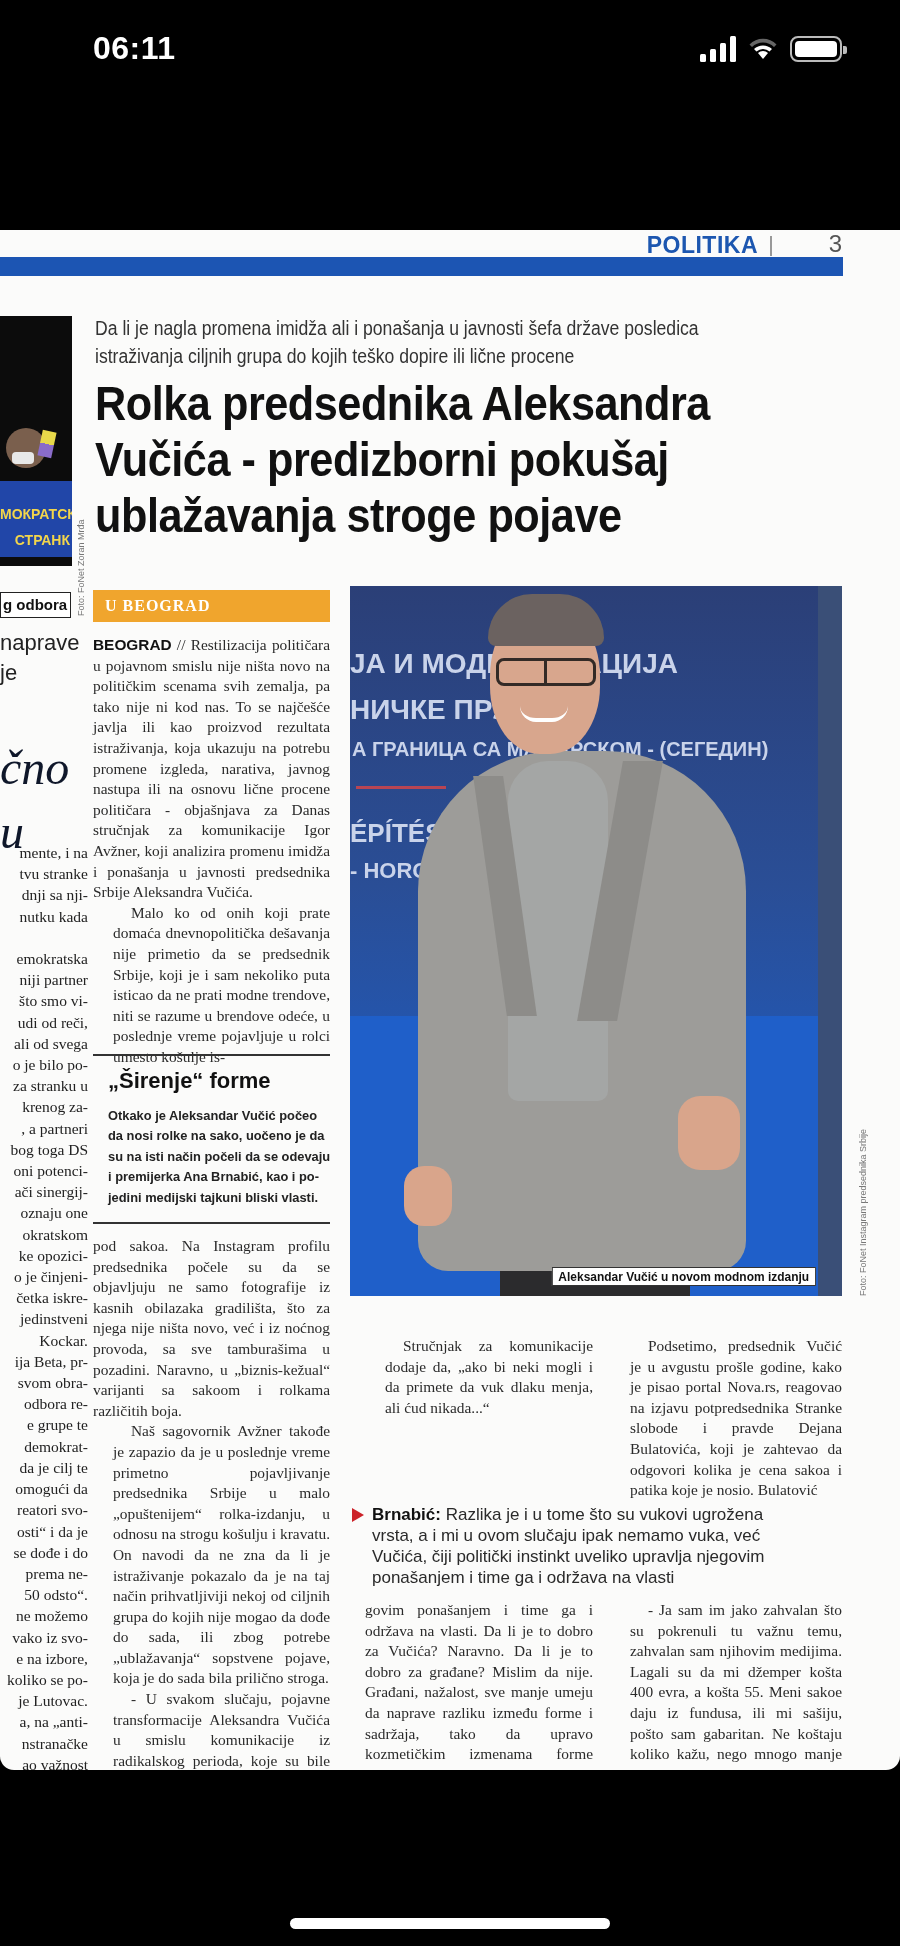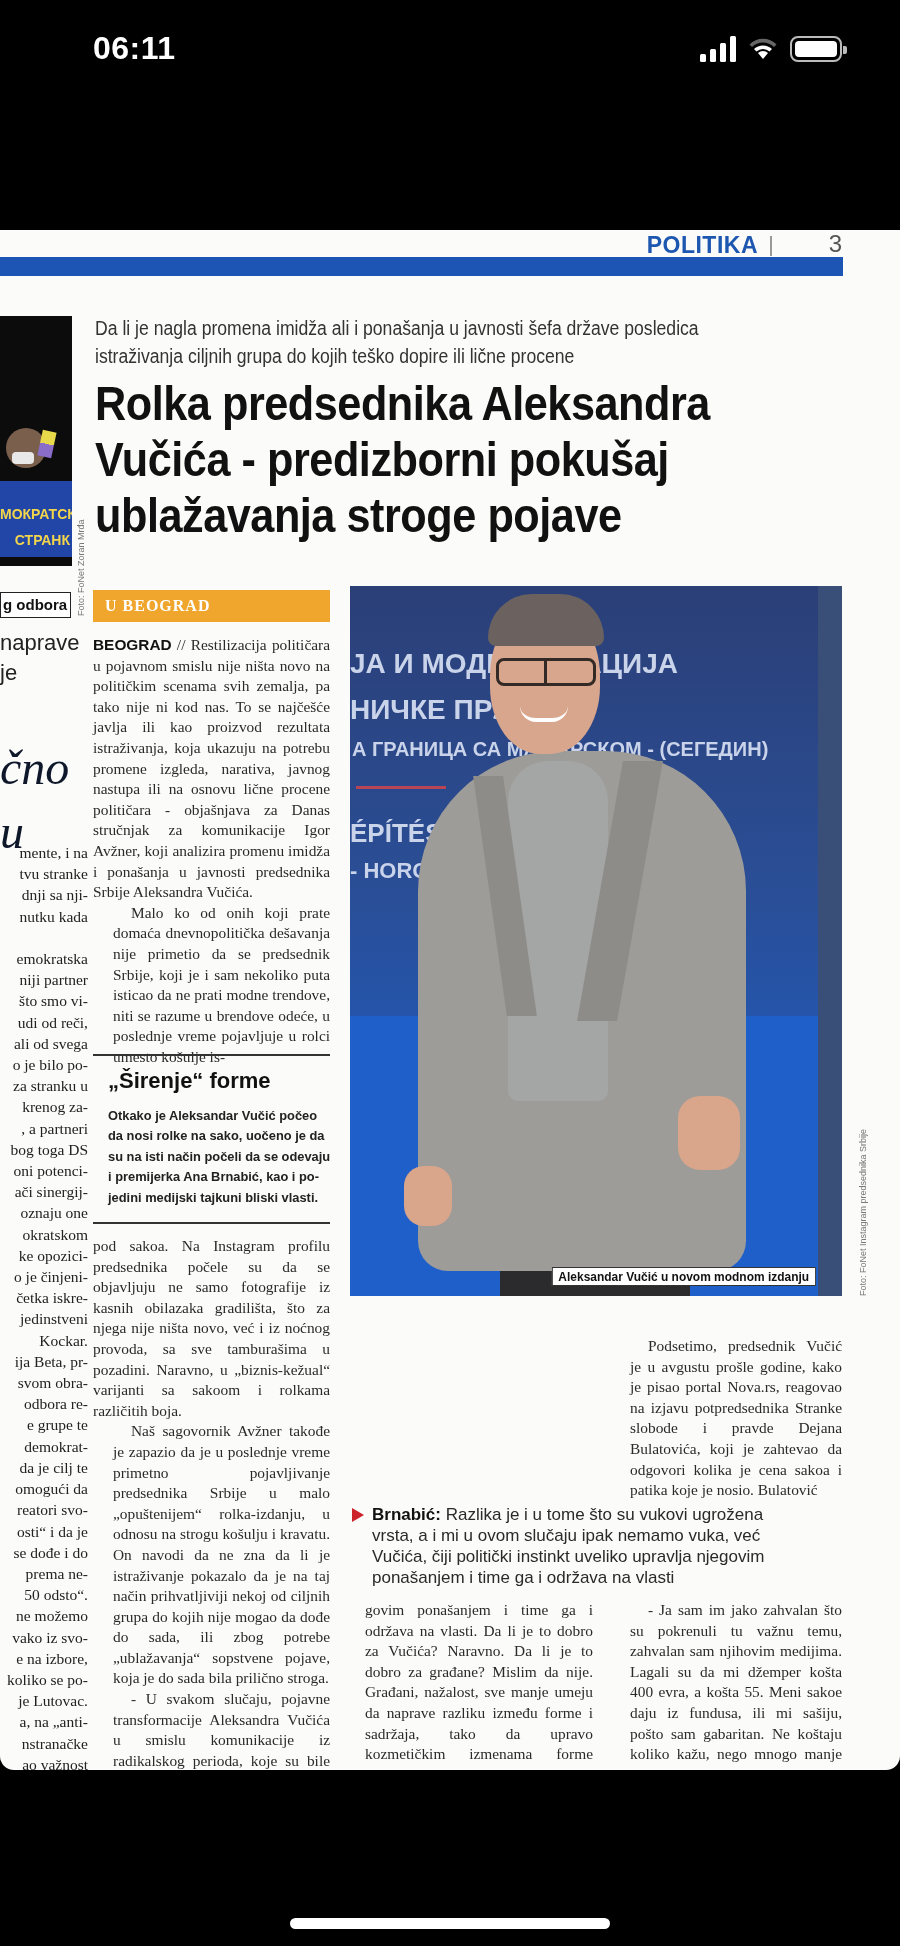--- a/index.html
+++ b/index.html
@@ -232,20 +232,21 @@
     <div class="fig-hand-r"></div>
     <div class="fig-head"></div>
     <div class="fig-hair"></div>
     <div class="fig-glasses"></div>
     <div class="fig-smile"></div>
     <div class="photo-caption">Aleksandar Vučić u novom modnom izdanju</div>
   </div>
   <div class="photo-credit">Foto: FoNet Instagram predsednika Srbije</div>
 
   <div class="col col2">
+    <p class="indent">Stručnjak za komunikacije dodaje da, „ako bi neki mogli i da primete da vuk dlaku menja, ali ćud nikada...“</p>
   </div>
   <div class="col col3">
     <p class="indent">Podsetimo, predsednik Vučić je u avgustu prošle godine, kako je pisao portal Nova.rs, reagovao na izjavu potpredsednika Stranke slobode i pravde Dejana Bulatovića, koji je zahtevao da odgovori kolika je cena sakoa i patika koje je nosio. Bulatović</p>
   </div>
 
   <div class="pullquote">
     <span class="pq-arrow"></span>
     <div class="pq-text"><span class="pq-name">Brnabić:</span><span> Razlika je i u tome što su vukovi ugrožena vrsta, a i mi u ovom slučaju ipak nemamo vuka, već Vučića, čiji politički instinkt uveliko upravlja njegovim ponašanjem i time ga i održava na vlasti</span></div>
   </div>
 

